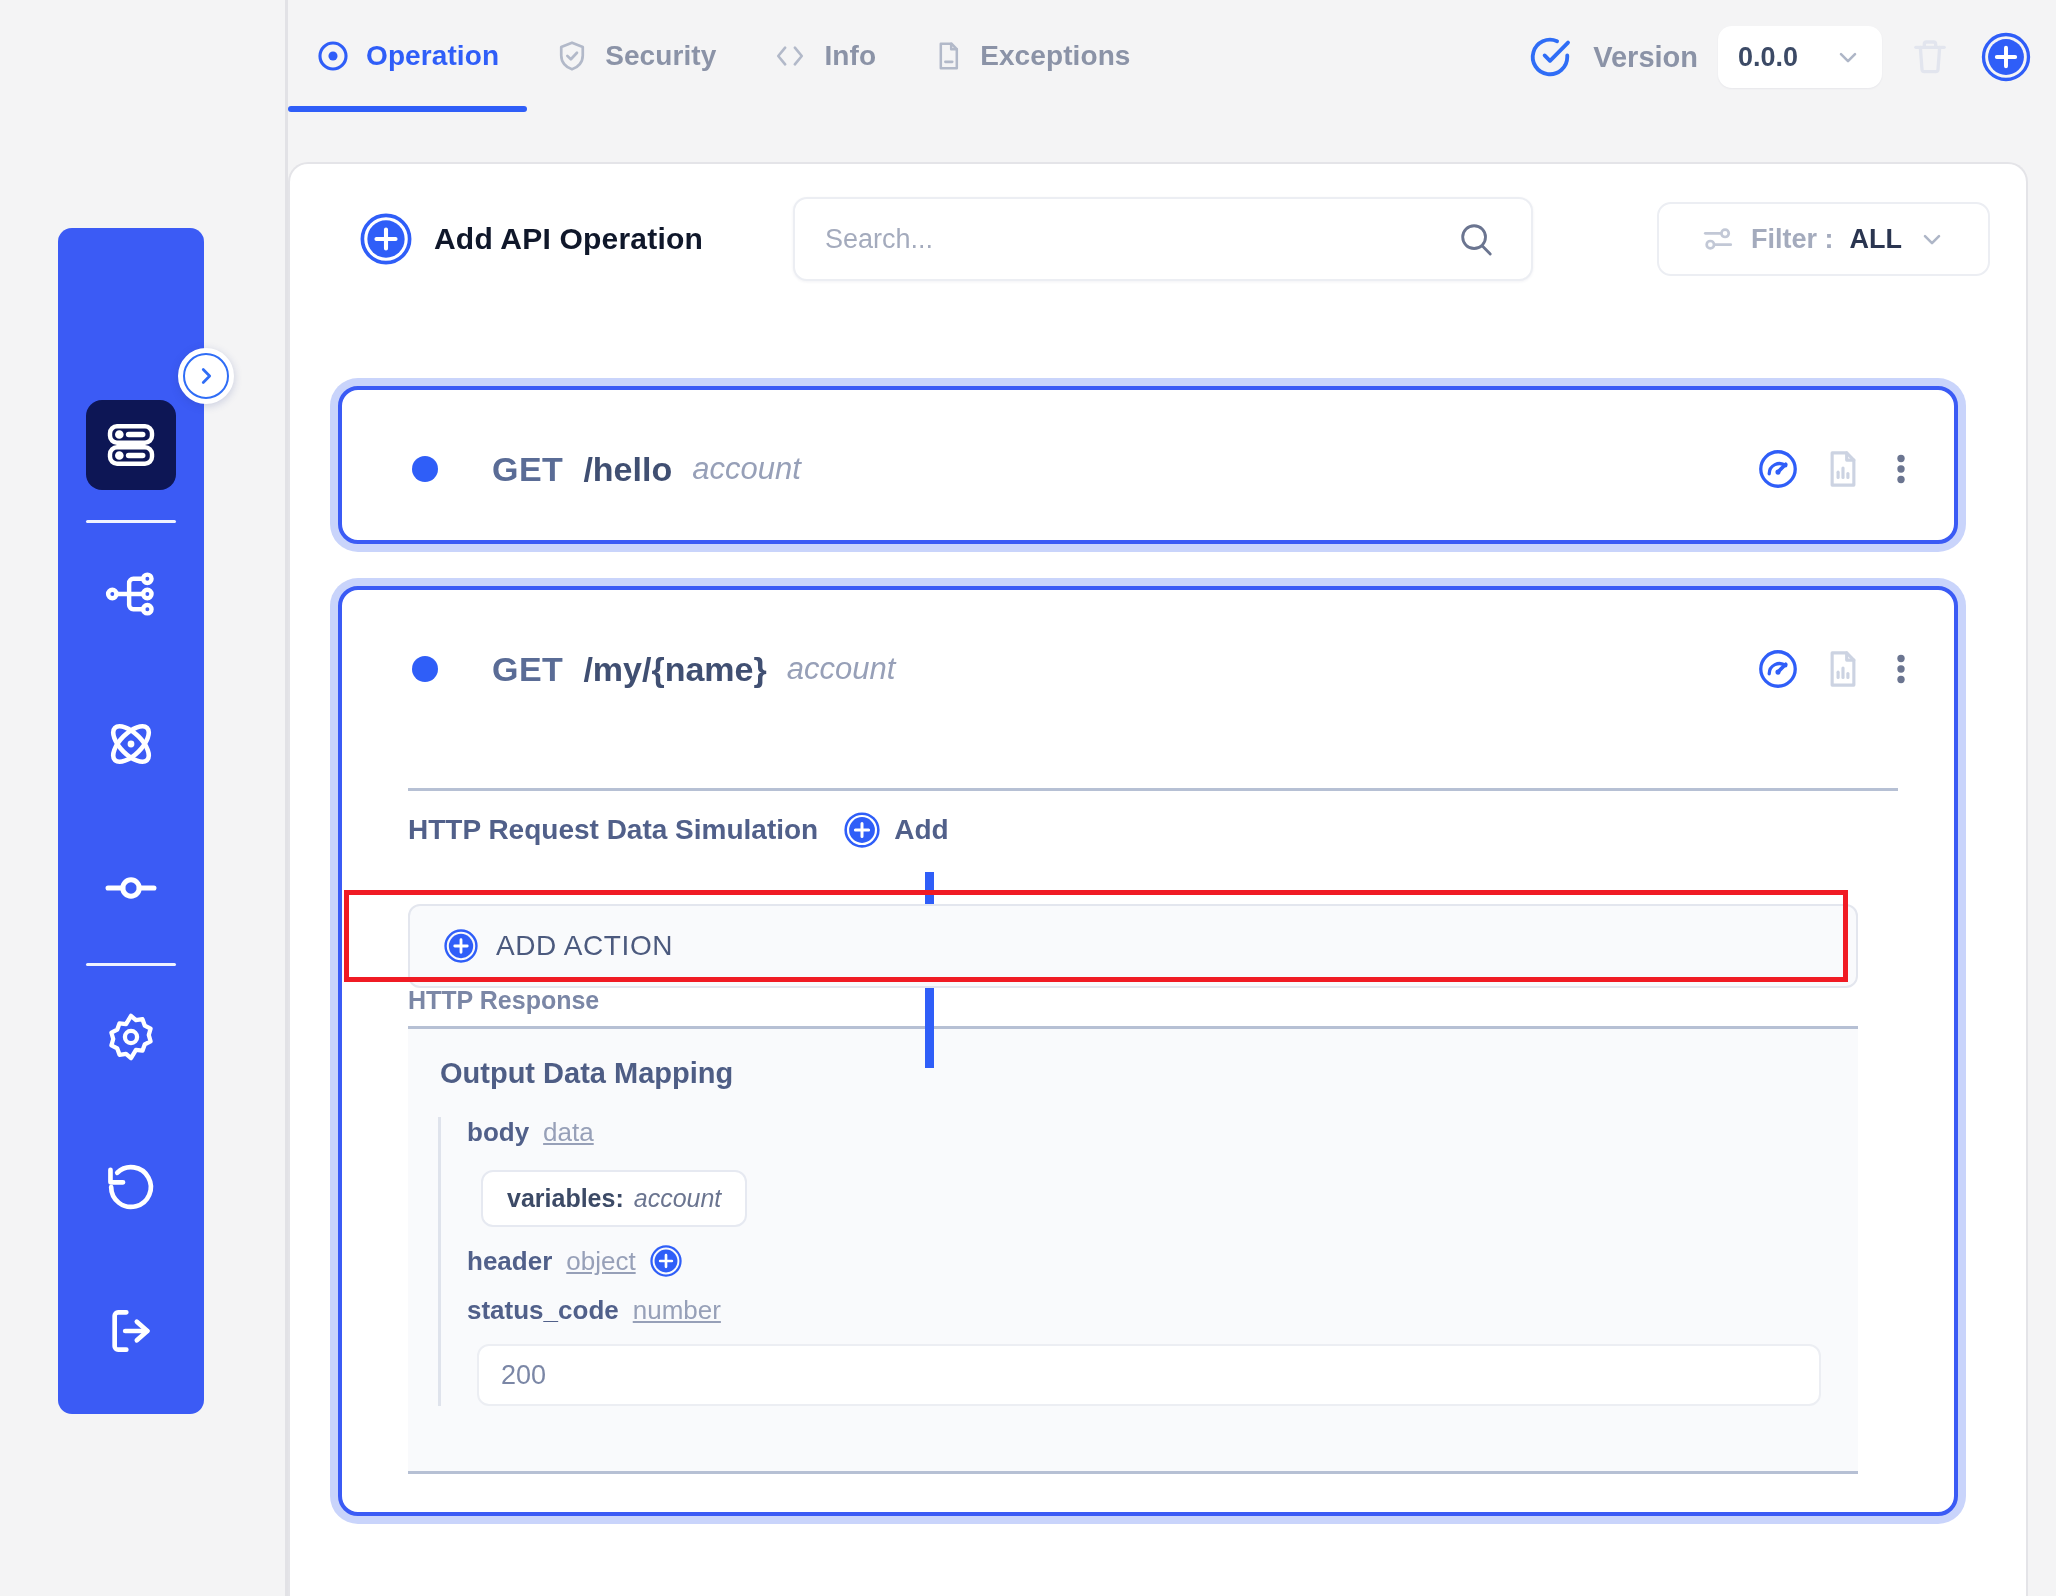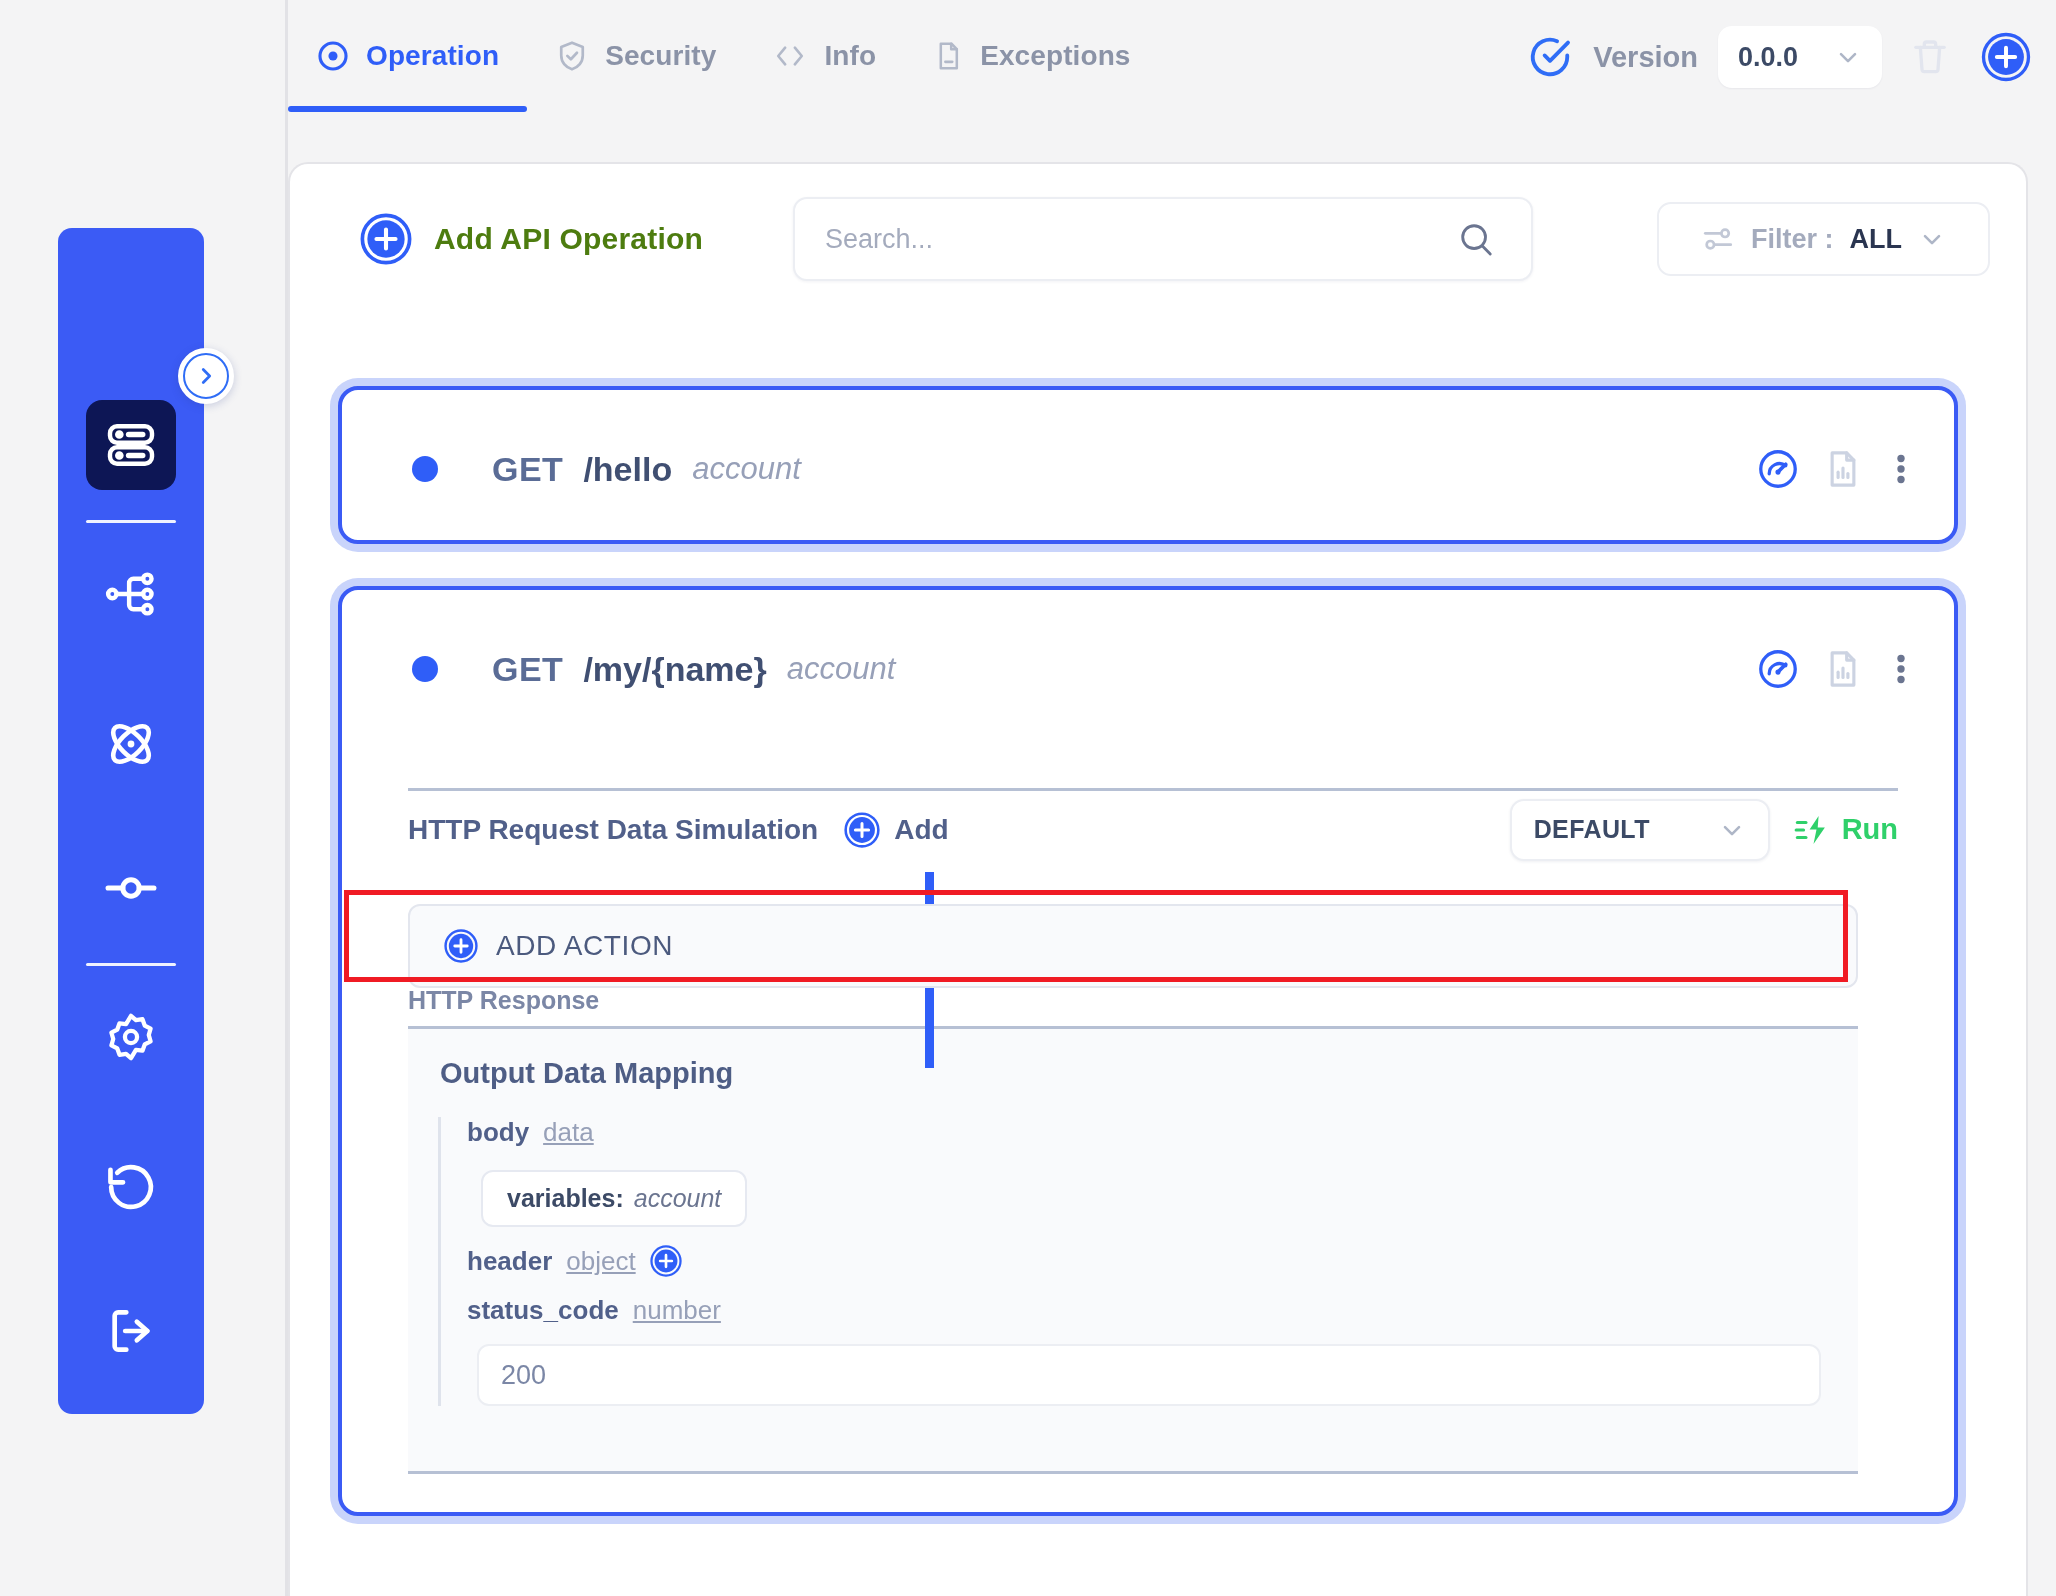--- a/index.html
+++ b/index.html
@@ -103,21 +103,21 @@
     border: 2px solid #e4e4e8;
     border-radius: 20px 20px 0 0;
     border-bottom: none;
     overflow: hidden;
   }
   .toolbar {
     position: absolute; left: 0; top: 0; width: 100%; height: 150px;
     display: flex; align-items: center;
   }
   .add-op { display: flex; align-items: center; gap: 22px; margin-left: 70px; }
-  .add-op-label { font-size: 30px; font-weight: 700; color: #4d7c0f; letter-spacing: .2px; }
+  .add-op-label { font-size: 30px; font-weight: 700; color: #0f172a; letter-spacing: .2px; }
   .searchbox {
     margin-left: 90px;
     width: 740px; height: 84px; background: #ffffff;
     border: 2px solid #eceef3; border-radius: 14px;
     box-shadow: 0 1px 3px rgba(30,41,80,.06);
     display: flex; align-items: center; justify-content: space-between;
     padding: 0 36px 0 30px;
   }
   .searchbox input {
     border: none; outline: none; background: transparent;
@@ -499,37 +499,20 @@
       <div class="sim-row">
         <span class="sim-title">HTTP Request Data Simulation</span>
         <div class="sim-add">
           <svg width="36" height="36" viewBox="0 0 24 24">
             <circle cx="12" cy="12" r="10.9" fill="none" stroke="#2f5ef8" stroke-width="1.7"></circle>
             <circle cx="12" cy="12" r="8.6" fill="#2f5ef8"></circle>
             <path d="M12 7.6v8.8M7.6 12h8.8" stroke="#ffffff" stroke-width="2" stroke-linecap="round"></path>
           </svg>
           <span class="sim-add-label">Add</span>
         </div>
-        <div class="sim-right">
-          <div class="sim-select">
-            <span class="sim-select-value">DEFAULT</span>
-            <svg width="28" height="28" viewBox="0 0 24 24" fill="none" stroke="#aeb6c7" stroke-width="2.2" stroke-linecap="round" stroke-linejoin="round">
-              <polyline points="6 9.5 12 15.5 18 9.5"></polyline>
-            </svg>
-          </div>
-          <div class="run-btn">
-            <svg width="36" height="36" viewBox="0 0 24 24" fill="none" stroke="#2fd06a" stroke-width="2" stroke-linecap="round" stroke-linejoin="round">
-              <line x1="2.2" y1="7" x2="8" y2="7"></line>
-              <line x1="1.4" y1="12" x2="6.4" y2="12"></line>
-              <line x1="2.2" y1="17" x2="8" y2="17"></line>
-              <path d="M16.4 2.6l-6 9h4.6l-2 9.8 7.6-11h-4.8z" fill="#2fd06a" stroke="none"></path>
-            </svg>
-            <span class="run-label">Run</span>
-          </div>
-        </div>
       </div>
 
       <div class="connector" id="conn-a"></div>
 
       <div class="addaction-highlight"></div>
       <div class="addaction">
         <svg width="34" height="34" viewBox="0 0 24 24">
           <circle cx="12" cy="12" r="10.9" fill="none" stroke="#2f5ef8" stroke-width="1.7"></circle>
           <circle cx="12" cy="12" r="8.6" fill="#2f5ef8"></circle>
           <path d="M12 7.6v8.8M7.6 12h8.8" stroke="#ffffff" stroke-width="2" stroke-linecap="round"></path>

